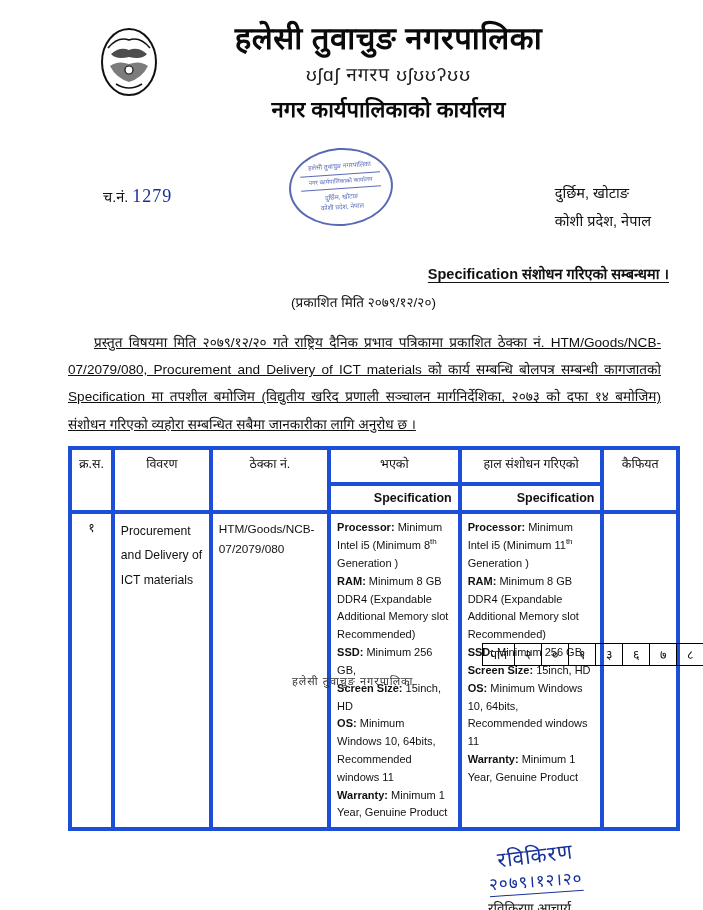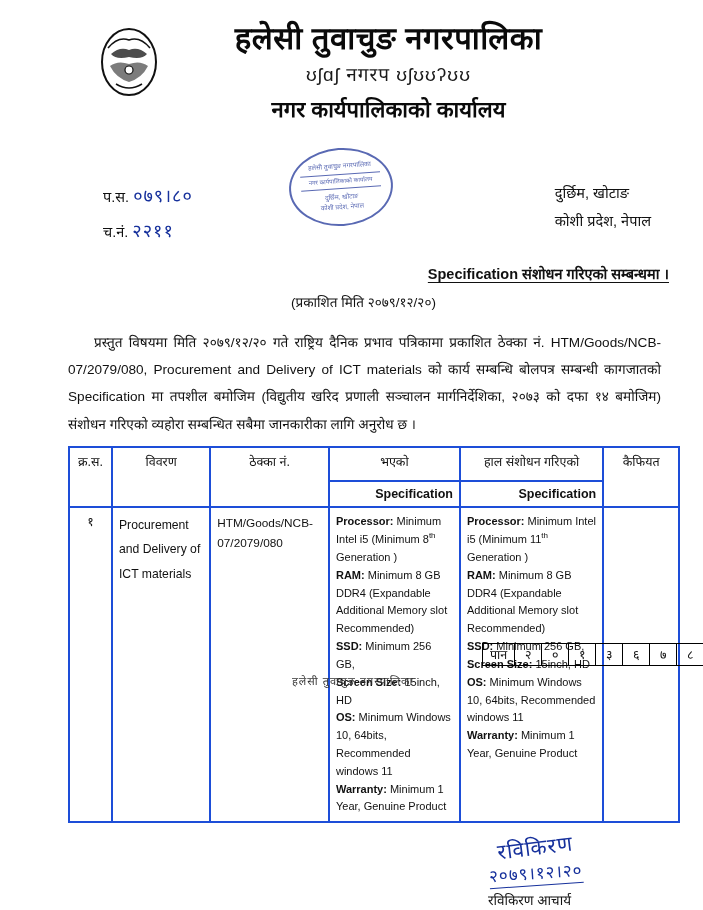--- a/index.html
+++ b/index.html
@@ -139,40 +139,41 @@
 
   
   .body-para {
     margin-top: 18px;
     font-family: "Liberation Sans", sans-serif;
     font-size: 13.6px;
     line-height: 2.0;
     text-align: justify;
     padding: 0 8px 0 10px;
     text-indent: 26px;
+    text-decoration: underline;
   }
 
   .tapsil {
     margin-top: 16px;
     margin-left: 12px;
     font-family: "Liberation Sans", sans-serif;
     font-size: 15px;
     font-weight: bold;
   }
 
   
   table.spec {
     margin-top: 8px;
     margin-left: 10px;
     border-collapse: collapse;
     width: 612px;
     table-layout: fixed;
   }
   table.spec td, table.spec th {
-    border: 2px solid #1d4ed8;
+    border: 4px solid #1d4ed8;
     vertical-align: top;
     padding: 5px 6px;
     font-family: "Liberation Sans", sans-serif;
   }
   .th-center {
     text-align: center;
     font-size: 12.5px;
     font-weight: normal;
     vertical-align: middle;
     height: 22px;
@@ -290,26 +291,22 @@
   <div class="stamp">
     <div>हलेसी तुवाचुङ नगरपालिका</div>
     <div class="s-in">नगर कार्यपालिकाको कार्यालय</div>
     <div>दुर्छिम, खोटाङ</div>
     <div>कोशी प्रदेश, नेपाल</div>
   </div>
 
   <div class="refrow">
     <div class="ref-left">
       <div>
-        <span>प.स.</span>
-        <span class="handwrite">०७९।८०</span>
-      </div>
-      <div>
         <span>च.नं.</span>
-        <span class="handwrite">२२११</span>
+        <span class="handwrite">1279</span>
       </div>
     </div>
     <div class="ref-right">
       <div>दुर्छिम, खोटाङ</div>
       <div>कोशी प्रदेश, नेपाल</div>
     </div>
   </div>
 
   <div class="subject">
     <u>Specification संशोधन गरिएको सम्बन्धमा ।</u>

